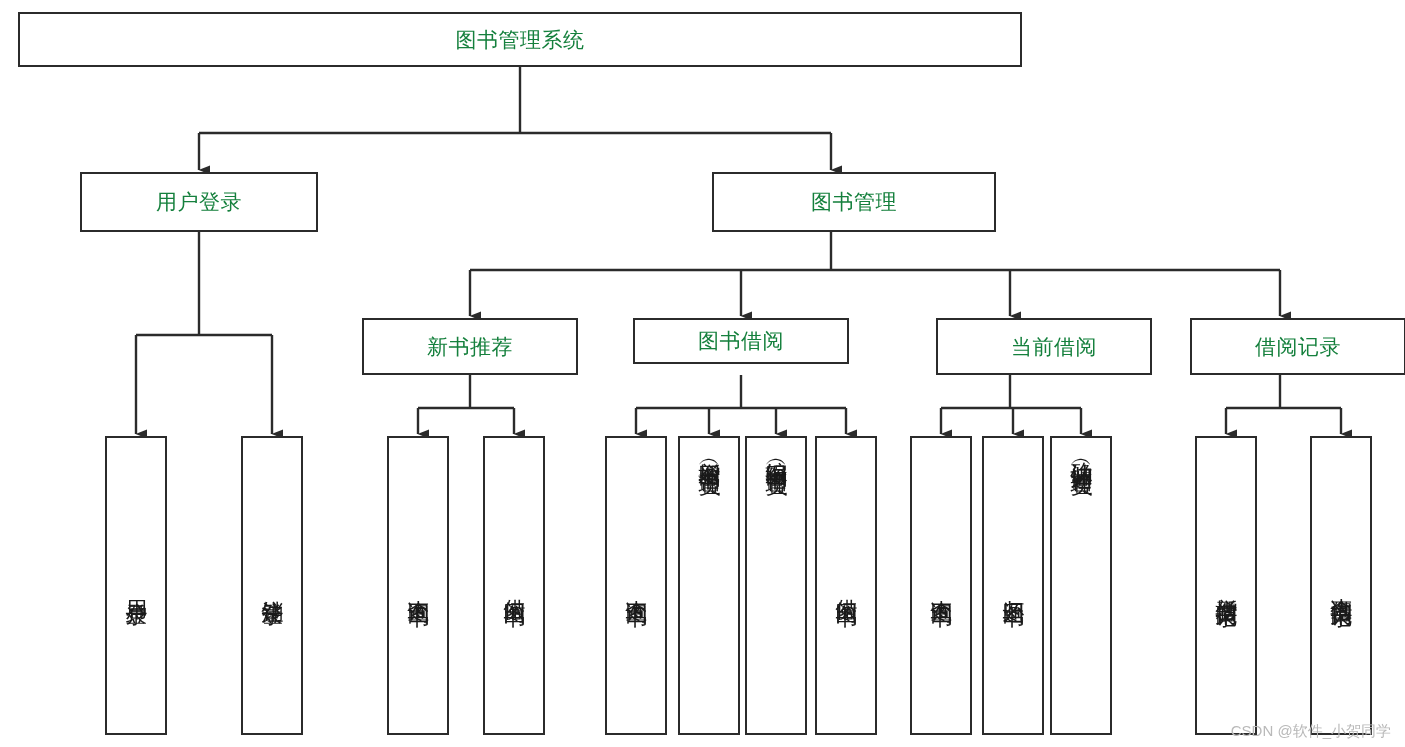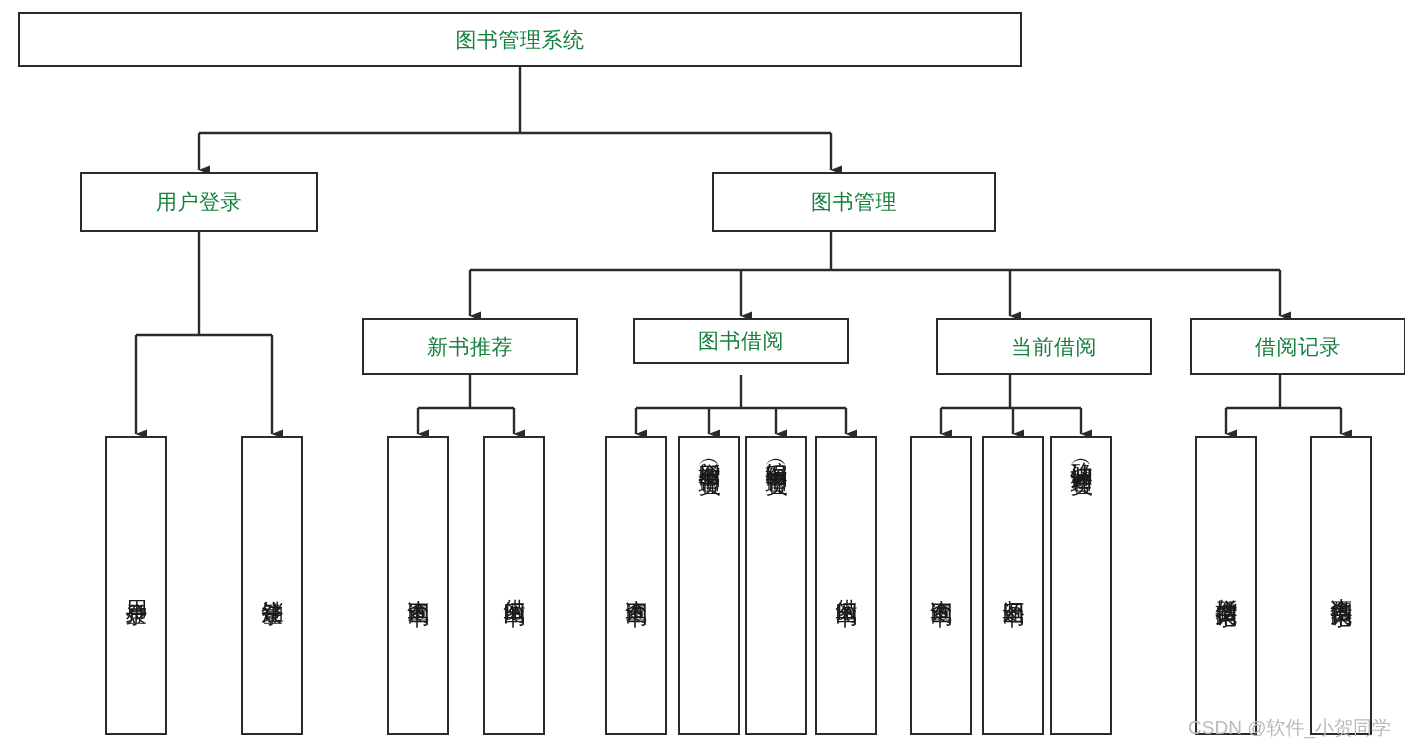--- a/index.html
+++ b/index.html
@@ -56,21 +56,21 @@
     font-size: 22px;
     color: #1a1a1a;
     line-height: 1.22;
     letter-spacing: 2px;
     white-space: nowrap;
   }
   #watermark {
     position: absolute;
     right: 14px;
     bottom: 6px;
-    font-size: 19px;
+    font-size: 15px;
     color: #b9b9b9;
     white-space: nowrap;
     user-select: none;
   }
 </style>
 </head>
 <body>
 
 <div id="diagram-root">
 

